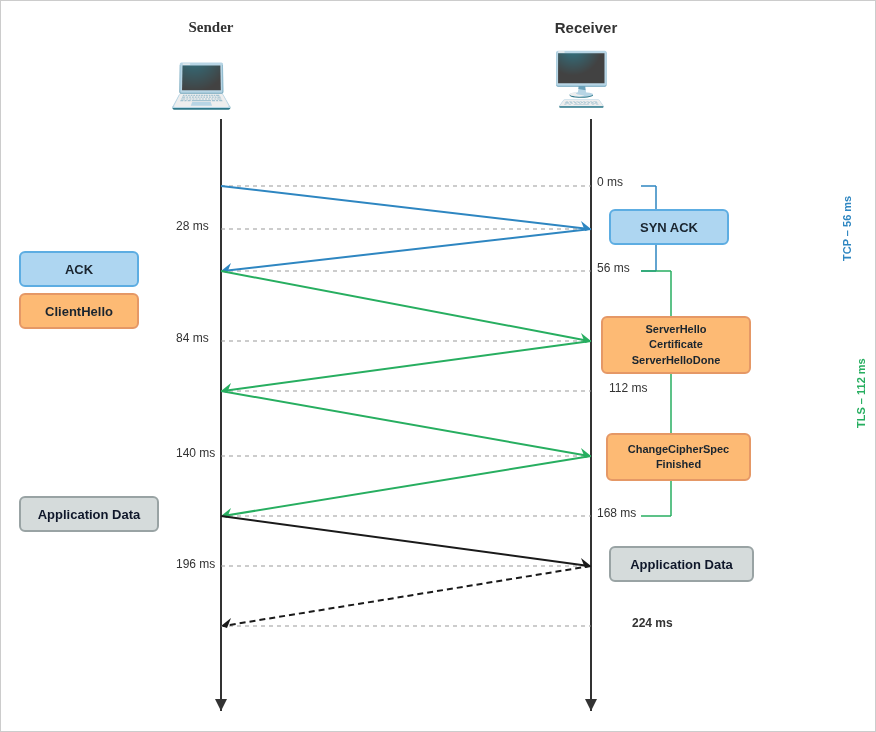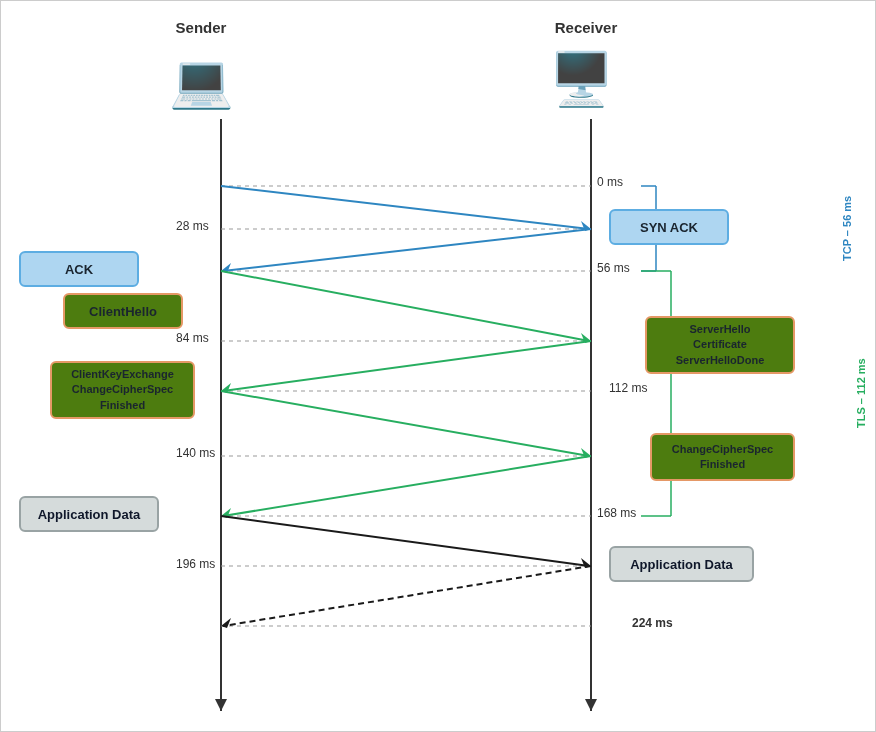--- a/index.html
+++ b/index.html
@@ -28,24 +28,23 @@
       font-size: 13px;
       font-weight: bold;
       padding: 4px 8px;
     }
     .box-blue {
       background: #aed6f1;
       border: 2px solid #5dade2;
       color: #1a252f;
     }
     .box-orange {
-      background: #4d7c0f;
+      background: #fdba74;
       border: 2px solid #e59866;
       color: #1a252f;
-      margin-left: 44px;
     }
     .box-gray {
       background: #d5dbdb;
       border: 2px solid #99a3a4;
       color: #0f172a;
     }
     .time-label {
       position: absolute;
       font-size: 12px;
       color: #333;
@@ -75,21 +74,21 @@
       font-weight: bold;
       color: #333;
       text-align: center;
     }
   </style>
 </head>
 <body>
 
 <div id="diagram">
 
-  <div class="header-label" style="left:150px; top:18px; width:100px;">Sender</div>
+  <div class="header-label" style="left:160px; top:18px; width:100px;font-family:Liberation Serif, serif;">Sender</div>
   <div class="header-label" style="left:530px; top:18px; width:110px;">Receiver</div>
 
   <div style="position:absolute; left:168px; top:50px; font-size:52px;">💻</div>
 
   <div style="position:absolute; left:548px; top:48px; font-size:52px;">🖥️</div>
 
   <svg class="arrows">
 
     <line x1="220" y1="118" x2="220" y2="710" stroke="#333" stroke-width="2"></line>
 
@@ -147,23 +146,20 @@
     <line x1="640" y1="270" x2="670" y2="270" stroke="#27ae60" stroke-width="1.5"></line>
     <line x1="670" y1="270" x2="670" y2="515" stroke="#27ae60" stroke-width="1.5"></line>
     <line x1="640" y1="515" x2="670" y2="515" stroke="#27ae60" stroke-width="1.5"></line>
   </svg>
 
 
   <div class="label-box box-blue" style="left:18px; top:250px; width:120px; height:36px;">ACK</div>
 
   <div class="label-box box-orange" style="left:18px; top:292px; width:120px; height:36px;">ClientHello</div>
 
-  <div class="label-box box-orange" style="left:5px; top:360px; width:145px; height:58px; font-size:11px; line-height:1.4;">ClientKeyExchange
-ChangeCipherSpec
-Finished</div>
 
   <div class="label-box box-gray" style="left:18px; top:495px; width:140px; height:36px;">Application Data</div>
 
   <div class="label-box box-blue" style="left:608px; top:208px; width:120px; height:36px;">SYN ACK</div>
 
   <div class="label-box box-orange" style="left:600px; top:315px; width:150px; height:58px; font-size:11px; line-height:1.4;">
     ServerHello<br>Certificate<br>ServerHelloDone
   </div>
 
   <div class="label-box box-orange" style="left:605px; top:432px; width:145px; height:48px; font-size:11px; line-height:1.4;">

